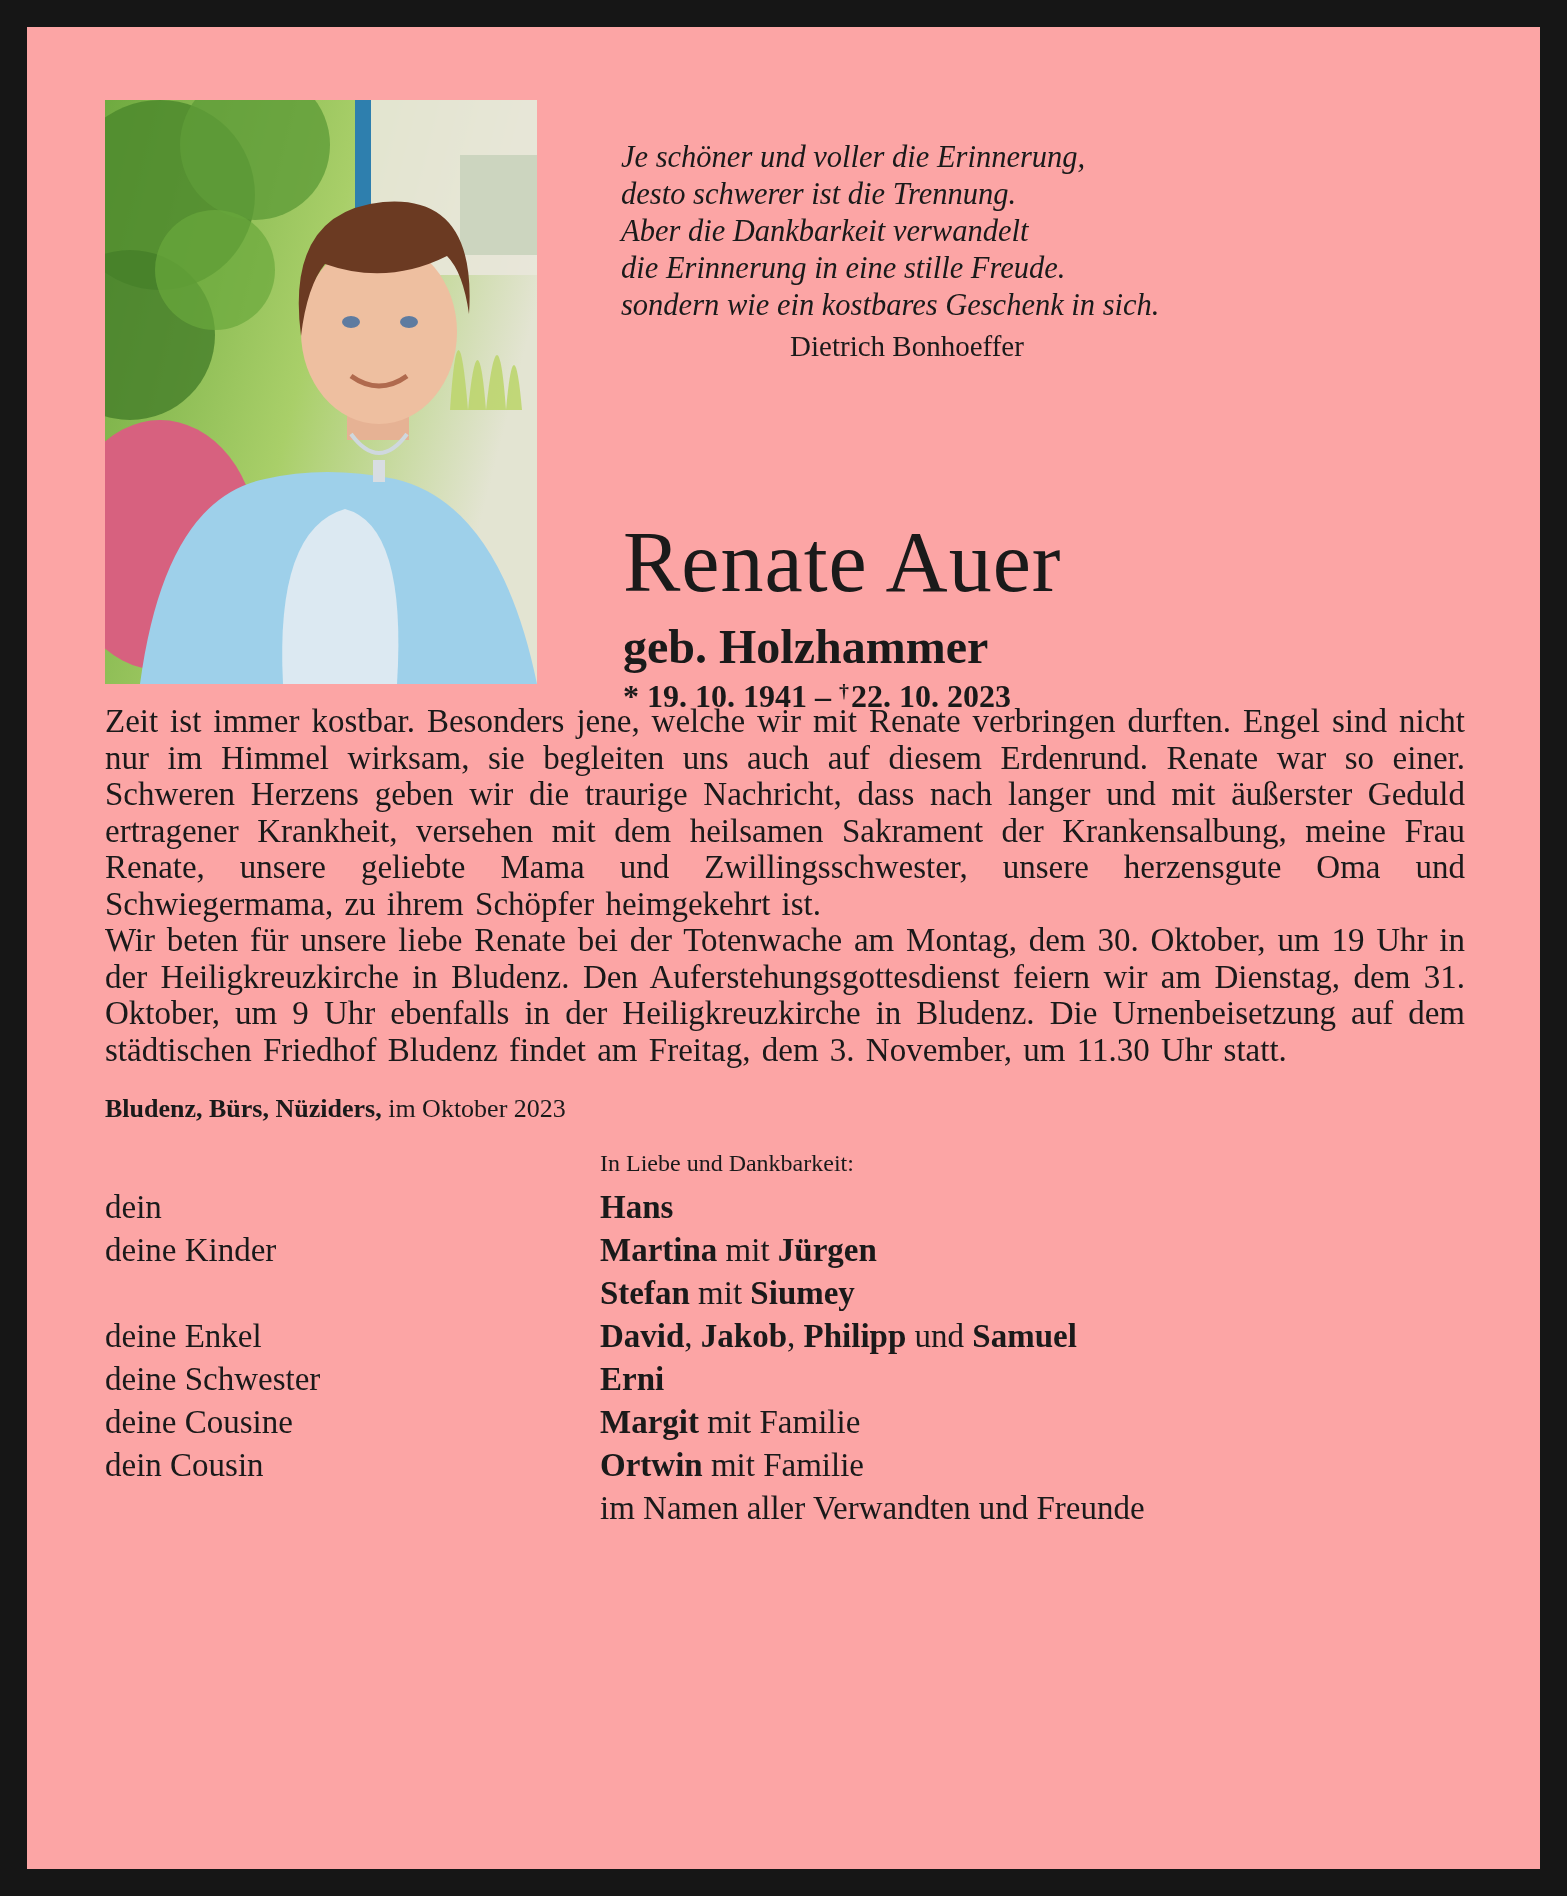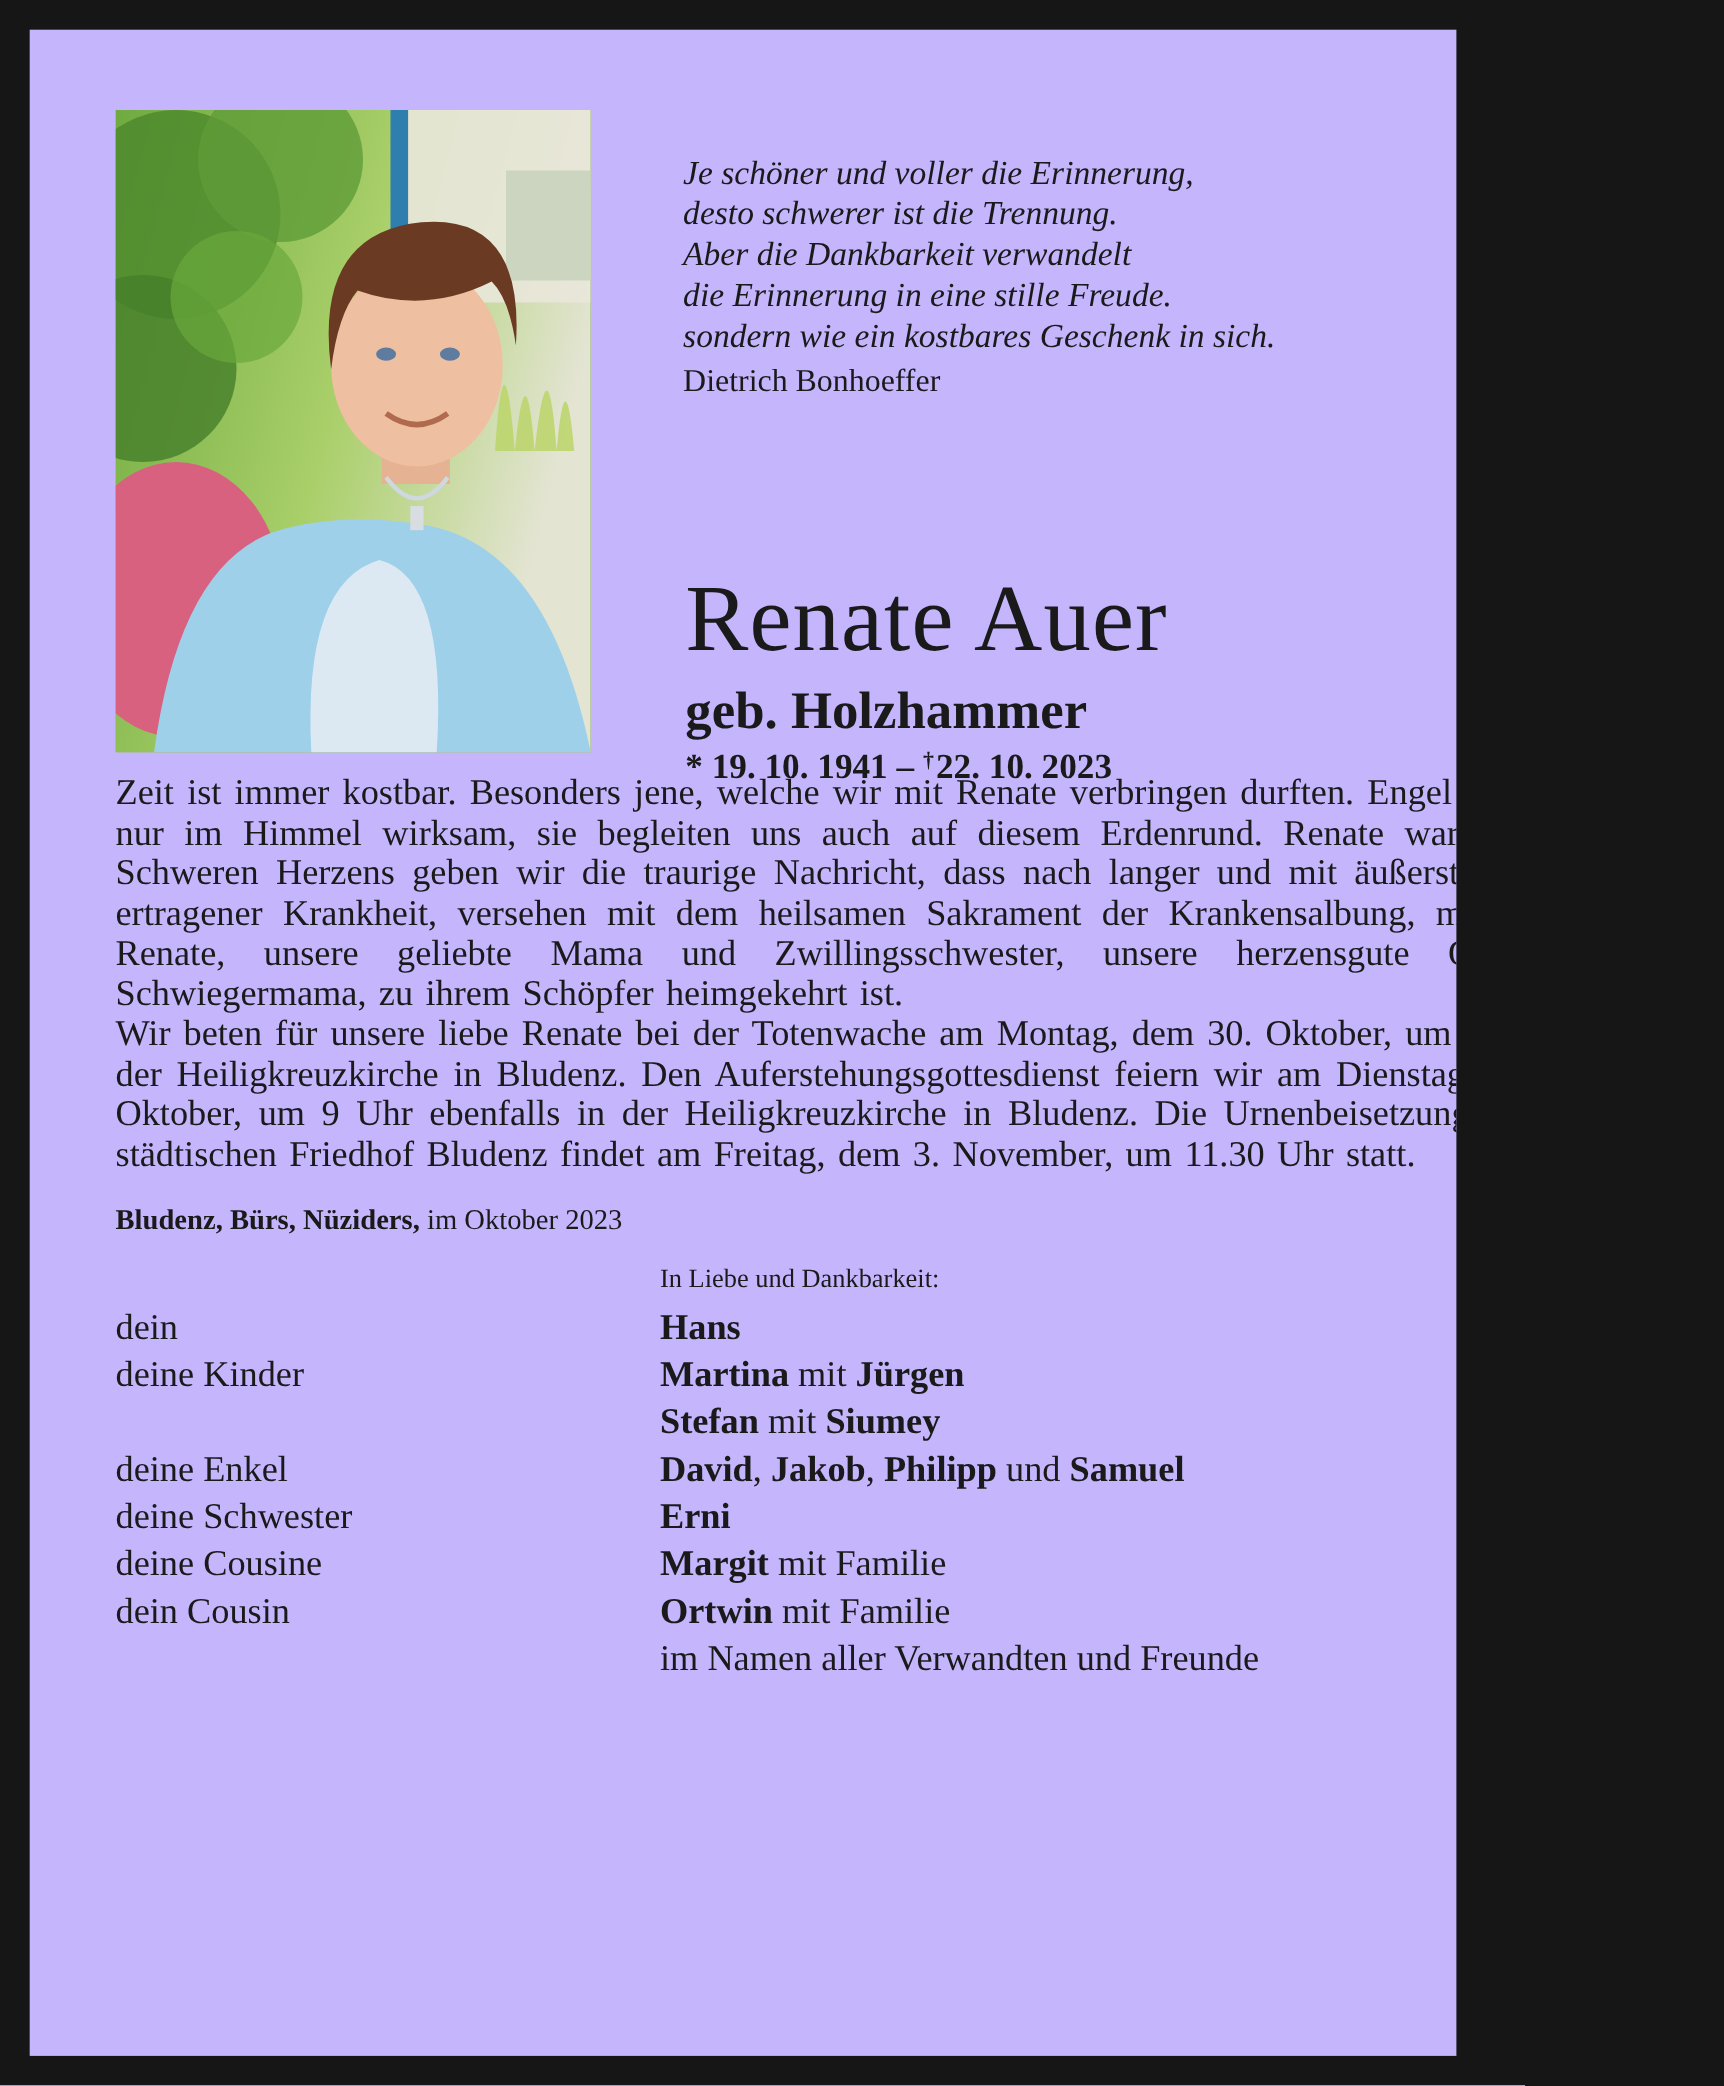--- a/index.html
+++ b/index.html
@@ -10,23 +10,23 @@
     width: 1567px;
   }
   .page {
     width: 1567px;
     height: 1896px;
     background: #161616;
     padding: 27px;
   }
   .inner {
     position: relative;
-    width: 1297px;
+    width: 1513px;
     height: 1842px;
-    background: #c4b5fd;
+    background: #fca5a5;
     overflow: hidden;
   }
 
   
   .photo {
     position: absolute;
     left: 78px;
     top: 73px;
     width: 432px;
     height: 584px;
@@ -40,21 +40,21 @@
     position: absolute;
     left: 594px;
     top: 112px;
     width: 572px;
     font-size: 30.5px;
     line-height: 37px;
   }
   .quote-lines { font-style: italic; }
   .quote-attribution {
     margin-top: 4px;
-    text-align: left;
+    text-align: center;
     font-style: normal;
     font-size: 29px;
   }
 
   
   .name-block {
     position: absolute;
     left: 596px;
     top: 492px;
   }

